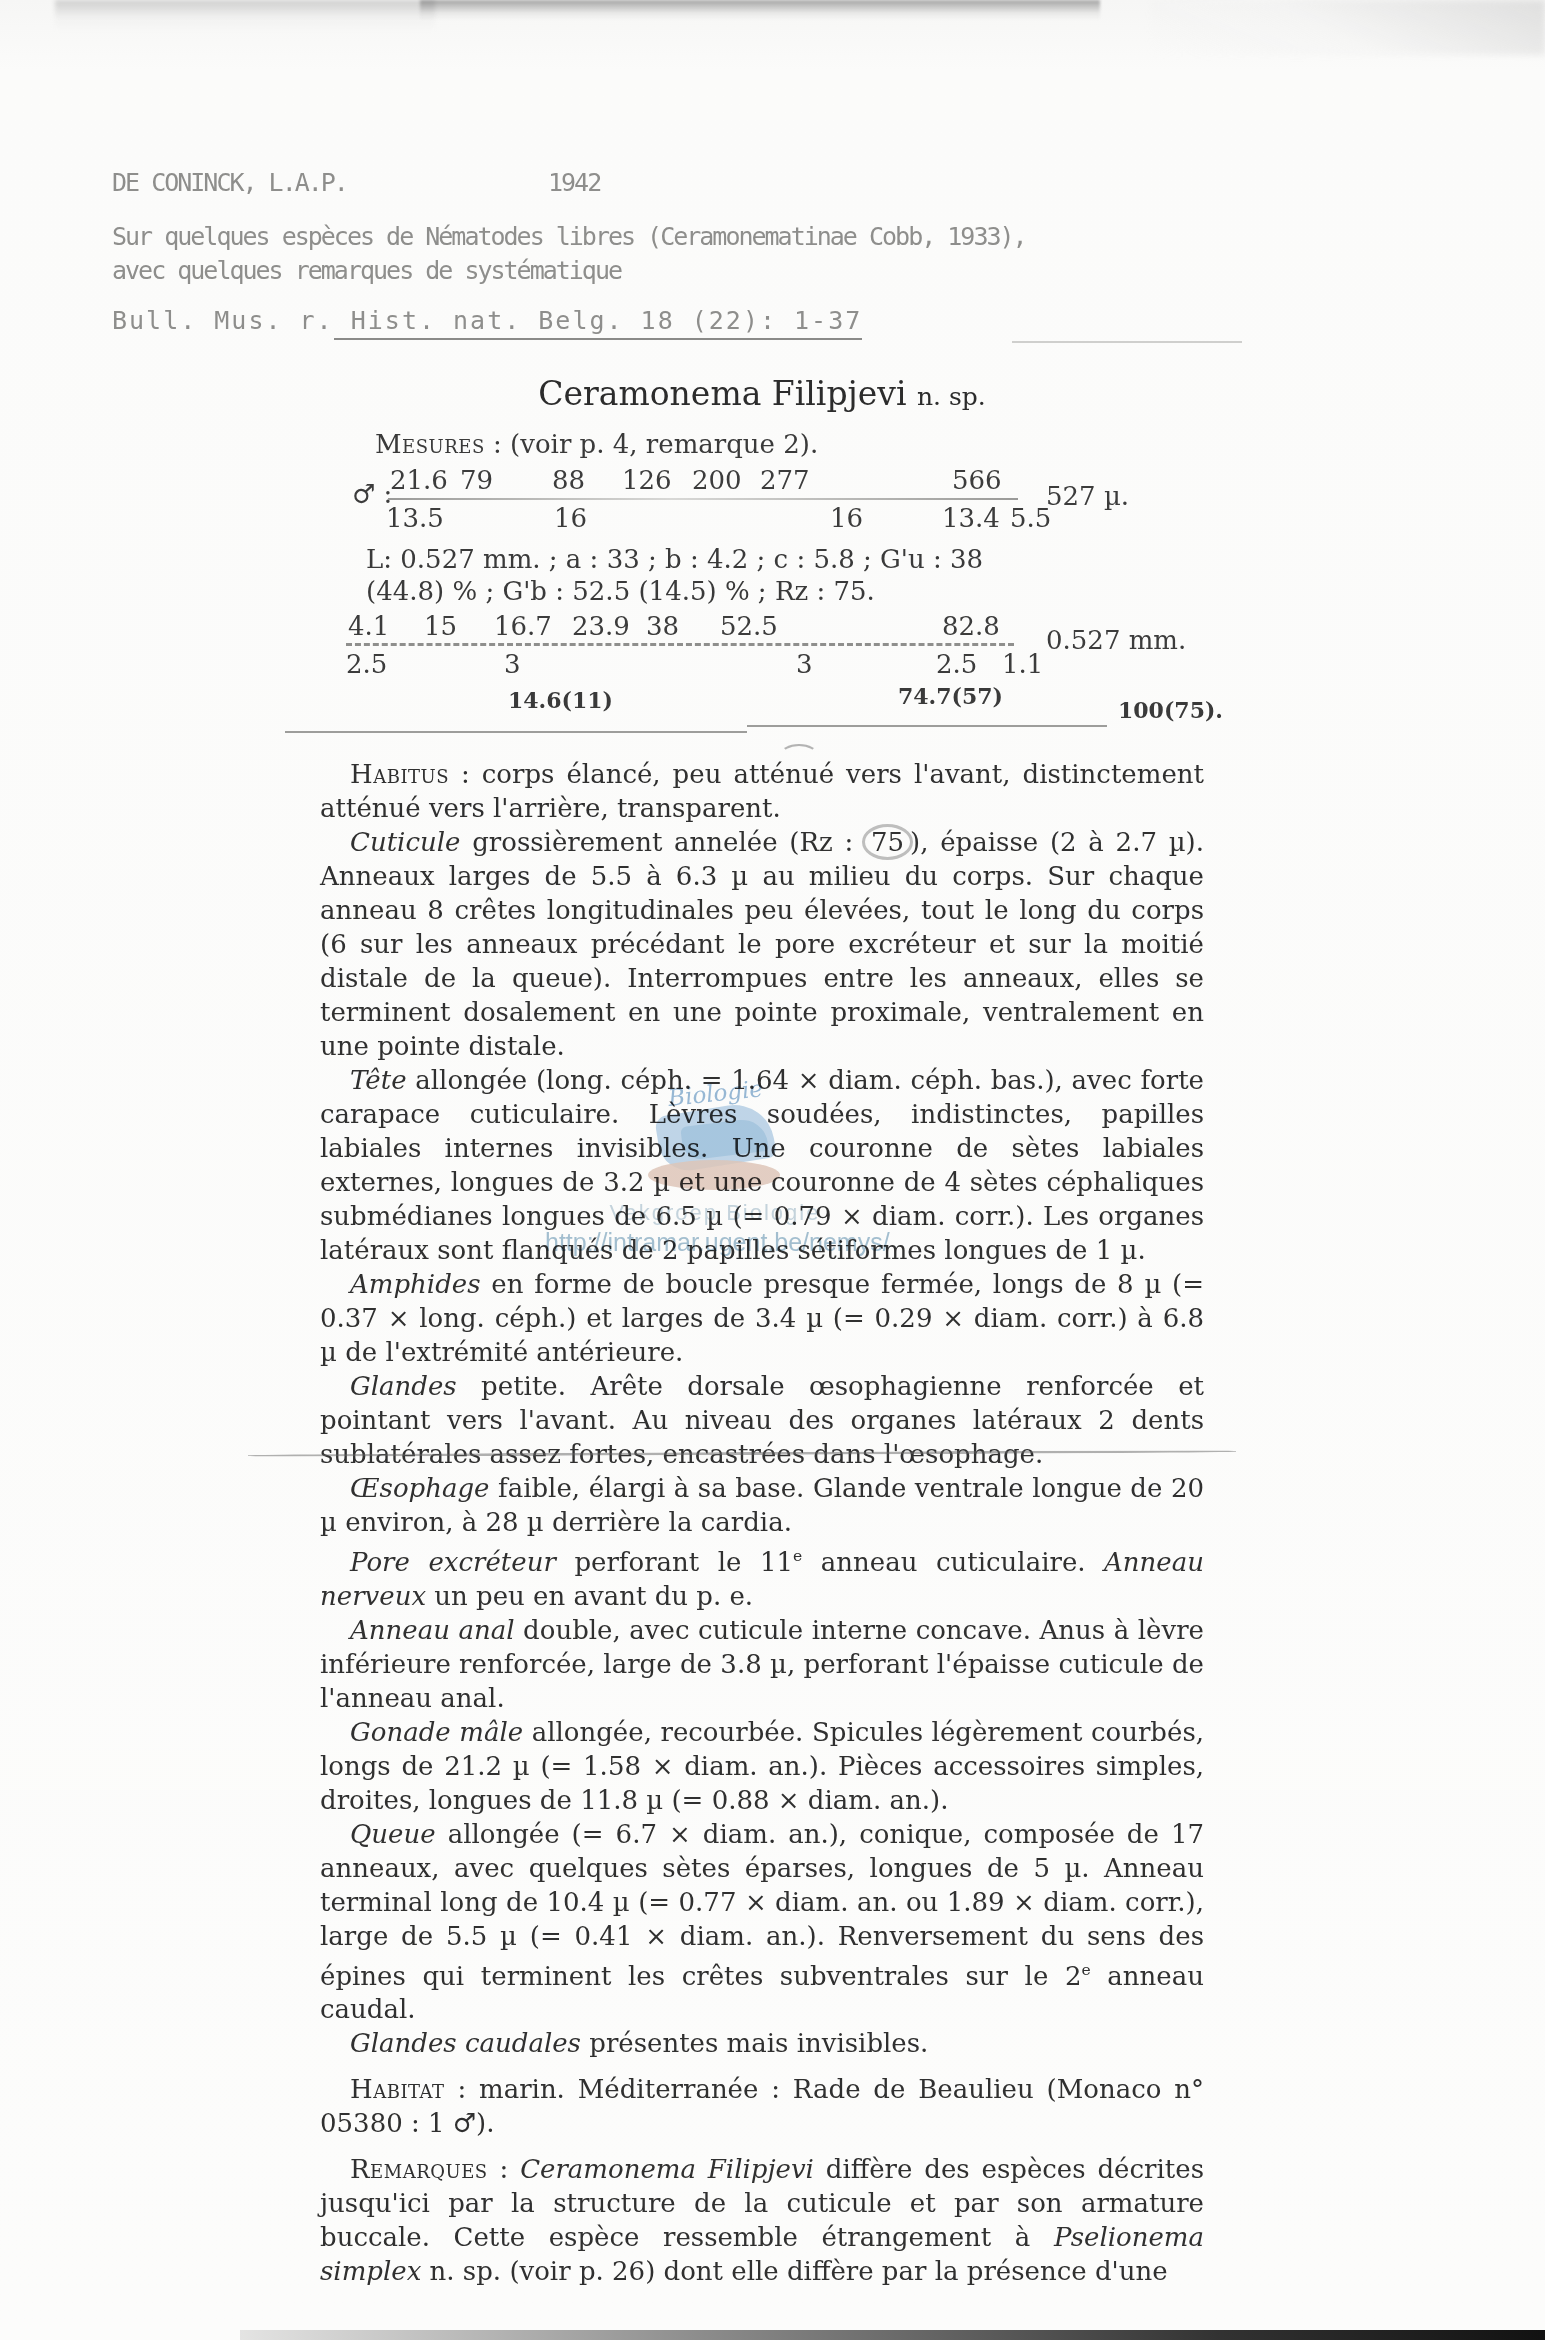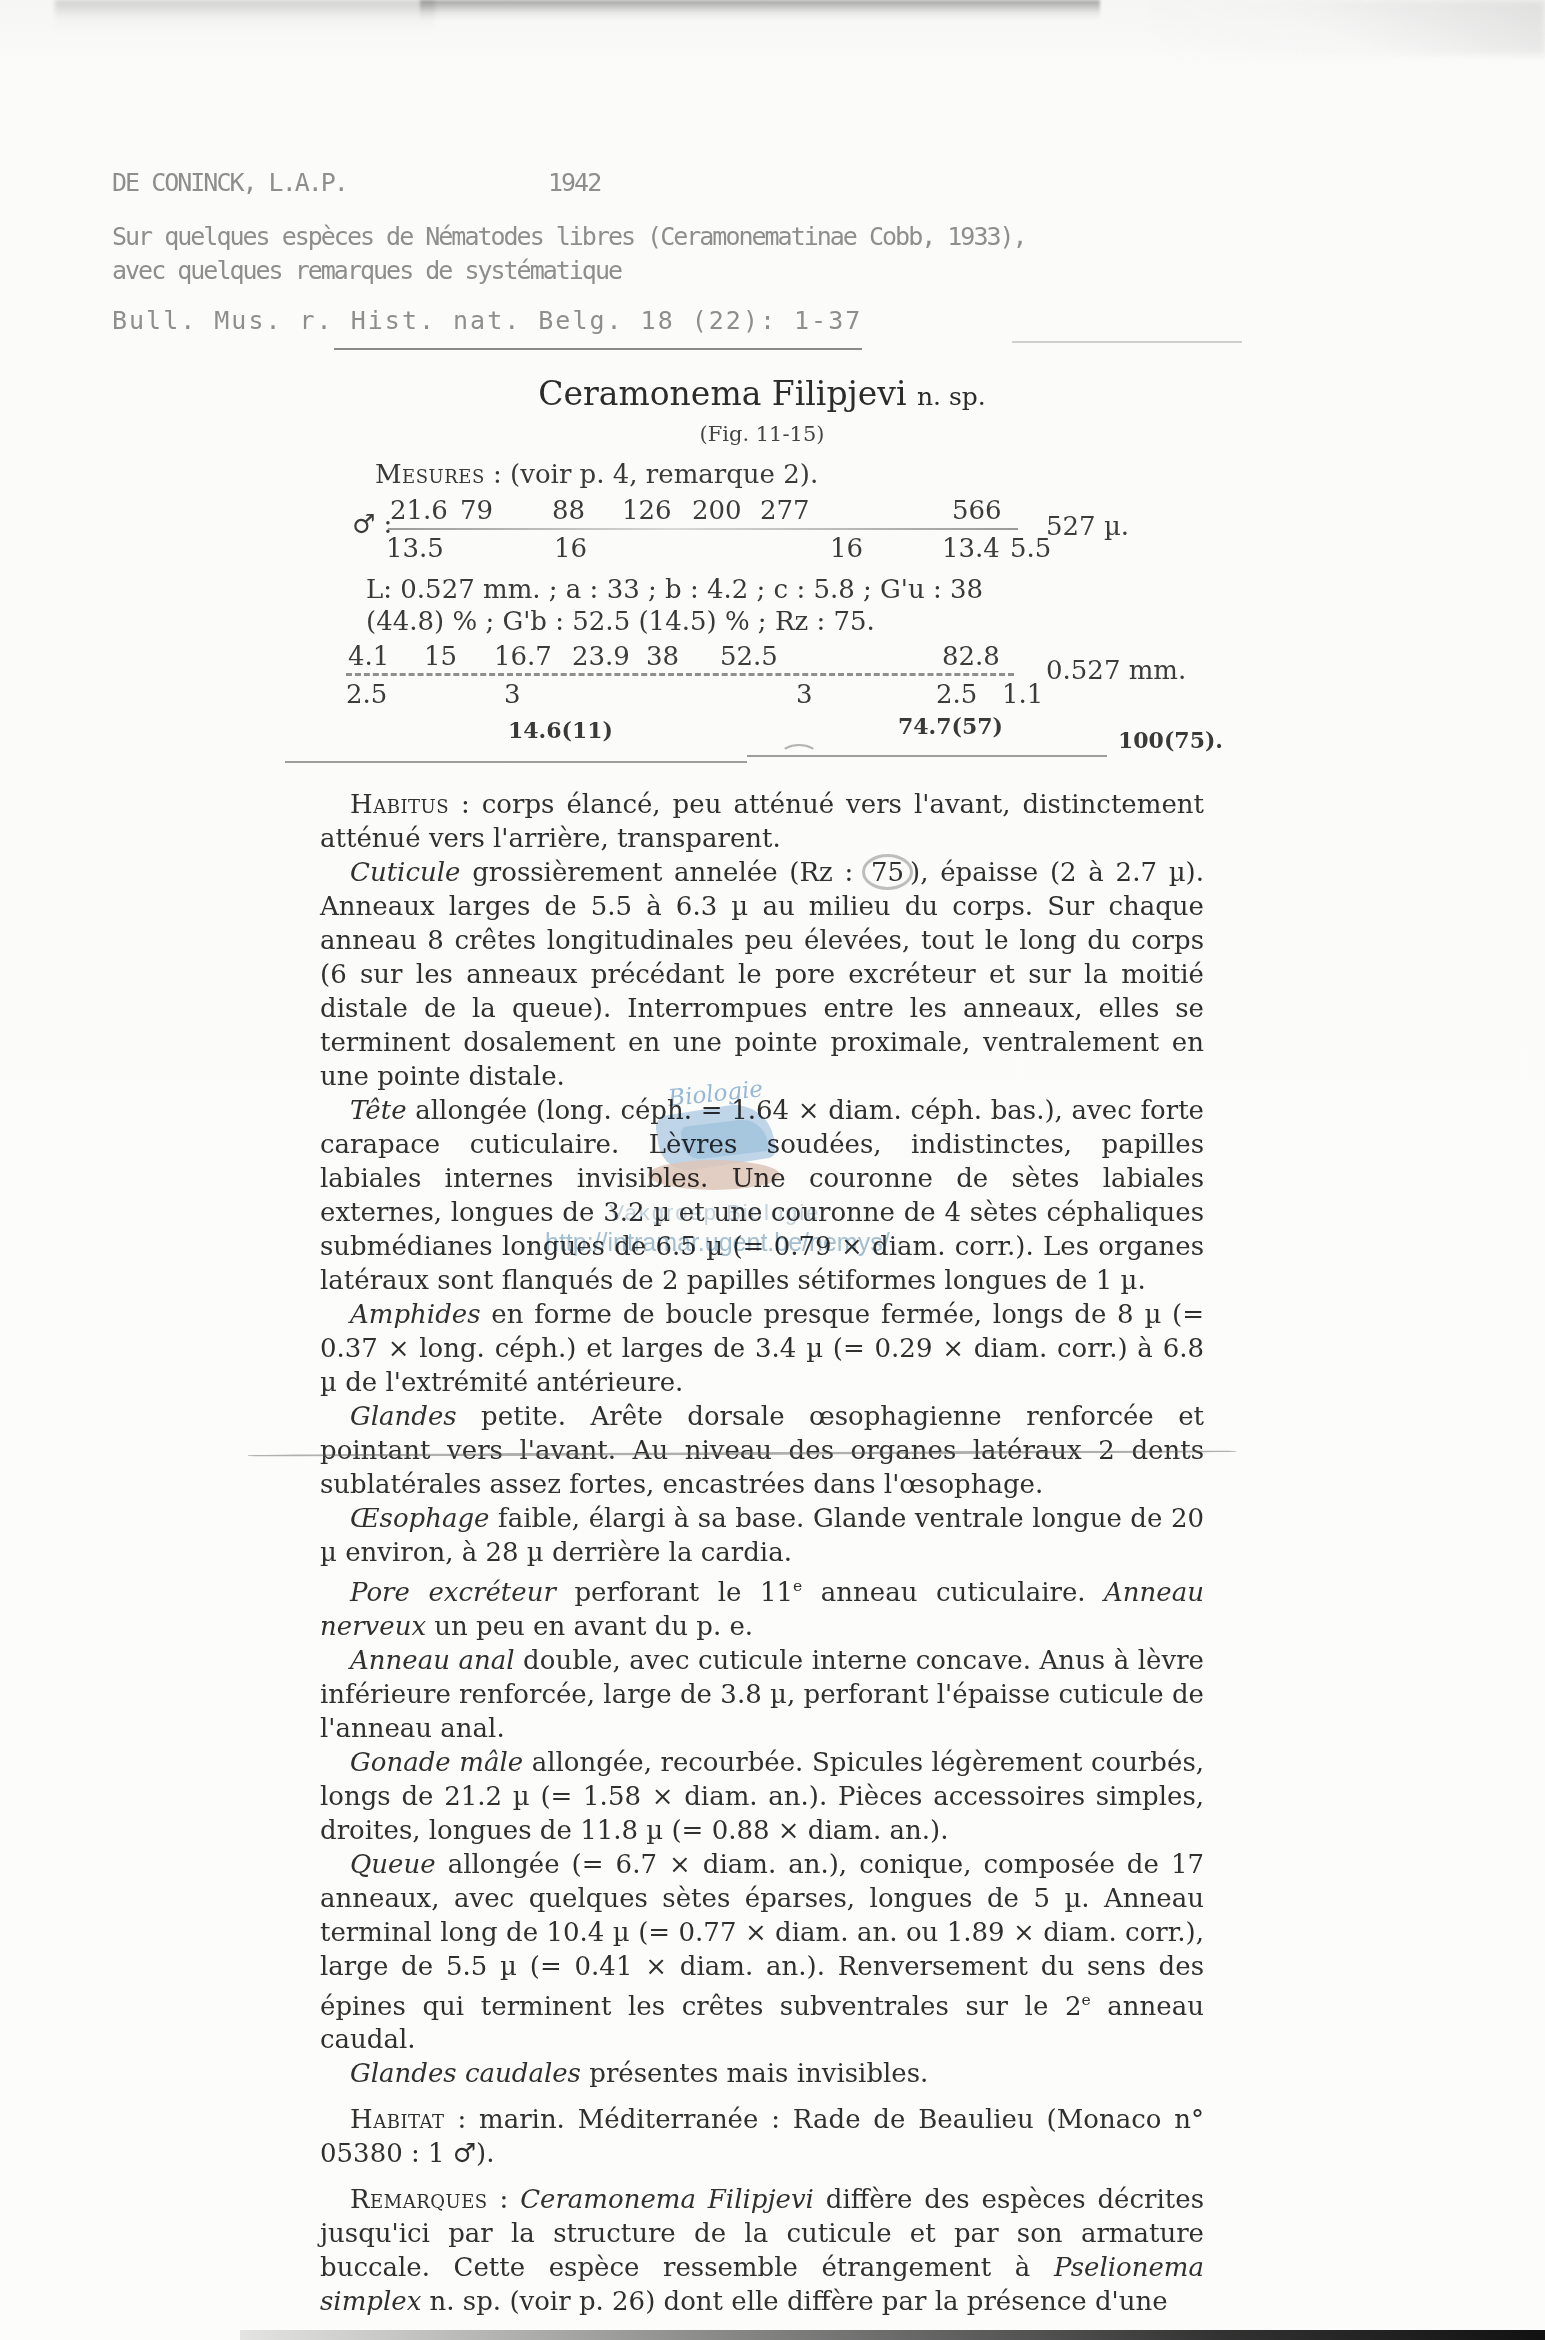--- a/index.html
+++ b/index.html
@@ -22,21 +22,21 @@
   
   #typed-header{position:absolute;left:112px;top:168px;
     font-family:"DejaVu Sans Mono","Liberation Mono",monospace;
     color:#8e8e8c;font-size:25px;letter-spacing:-2px;white-space:nowrap;}
   #typed-header .t-line{position:absolute;left:0;white-space:nowrap;}
   #author-line{top:0;}
   #year-label{position:absolute;left:436px;top:0;}
   #title-line1{top:54px;}
   #title-line2{top:88px;}
   #journal-line{top:138px;letter-spacing:2px;}
-  #journal-underlined{border-bottom:2px solid #8a8a88;padding-bottom:13px;}
+  #journal-underlined{border-bottom:2px solid #8a8a88;padding-bottom:3px;}
   
   #content{position:absolute;left:320px;top:372px;width:884px;}
   .species-title{text-align:center;font-size:33px;color:#2c2c2c;line-height:44px;white-space:nowrap;}
   .species-suffix{font-size:25px;font-weight:normal;}
   .fig-line{text-align:center;font-size:21px;line-height:30px;color:#444;}
   .mesures-line{margin-top:8px;margin-left:55px;font-size:26px;line-height:34px;}
   .seg-sc,.lead-sc{font-variant:small-caps;letter-spacing:.5px;}
   .seg-i{font-style:italic;}
   .seg-sup{vertical-align:super;font-size:.6em;}
   .seg-circ{border:3px solid rgba(115,115,115,.45);border-radius:50%;padding:0 6px;margin:0 -3px;}
@@ -89,21 +89,20 @@
   <div class="t-line" id="author-line">DE CONINCK, L.A.P.</div>
   <div id="year-label">1942</div>
   <div class="t-line" id="title-line1">Sur quelques espèces de Nématodes libres (Ceramonematinae Cobb, 1933),</div>
   <div class="t-line" id="title-line2">avec quelques remarques de systématique</div>
   <div class="t-line" id="journal-line"><span>Bull. Mus. r.</span><span id="journal-underlined"> Hist. nat. Belg. 18 (22): 1-37</span></div>
 </div>
 
 <div id="content">
 
   <div class="species-title"><span>Ceramonema Filipjevi </span><span class="species-suffix">n. sp.</span></div>
-  <div class="fig-line">(Fig. 11-15)</div>
 
   <div class="mesures-line"><span class="lead-sc">Mesures</span><span> : (voir p. 4, remarque 2).</span></div>
 
   <div class="formula" id="formula1">
     <span style="left:32px;top:14px;">♂ :</span>
     <span style="left:70px;top:0;">21.6</span>
     <span style="left:140px;top:0;">79</span>
     <span style="left:232px;top:0;">88</span>
     <span style="left:302px;top:0;">126</span>
     <span style="left:372px;top:0;">200</span>

